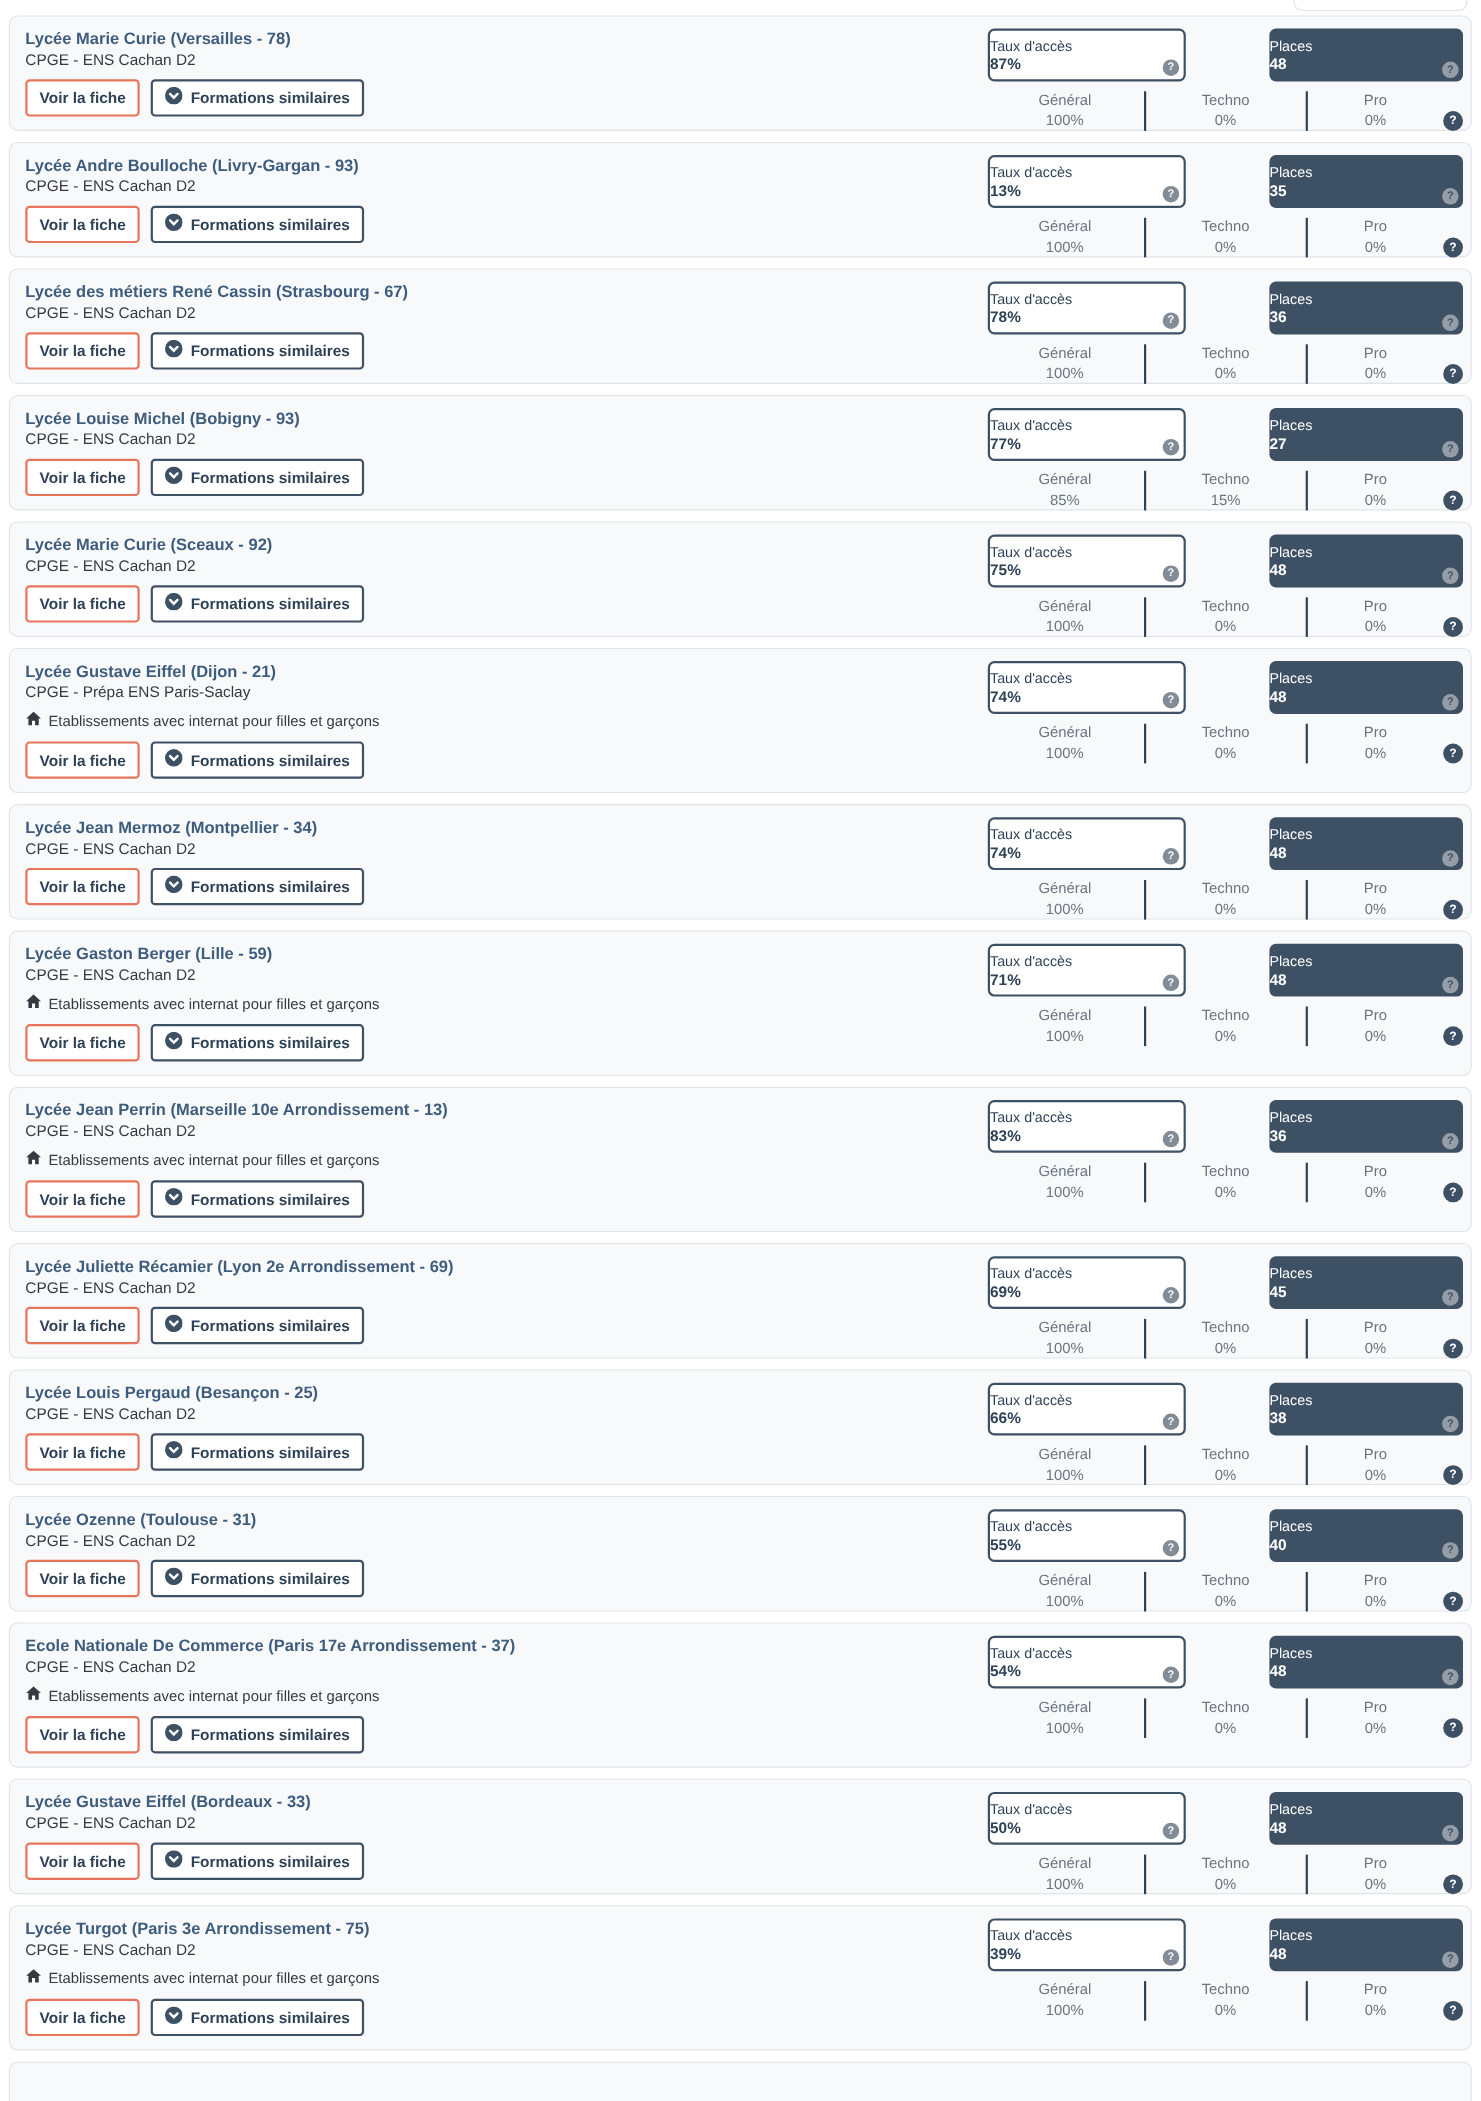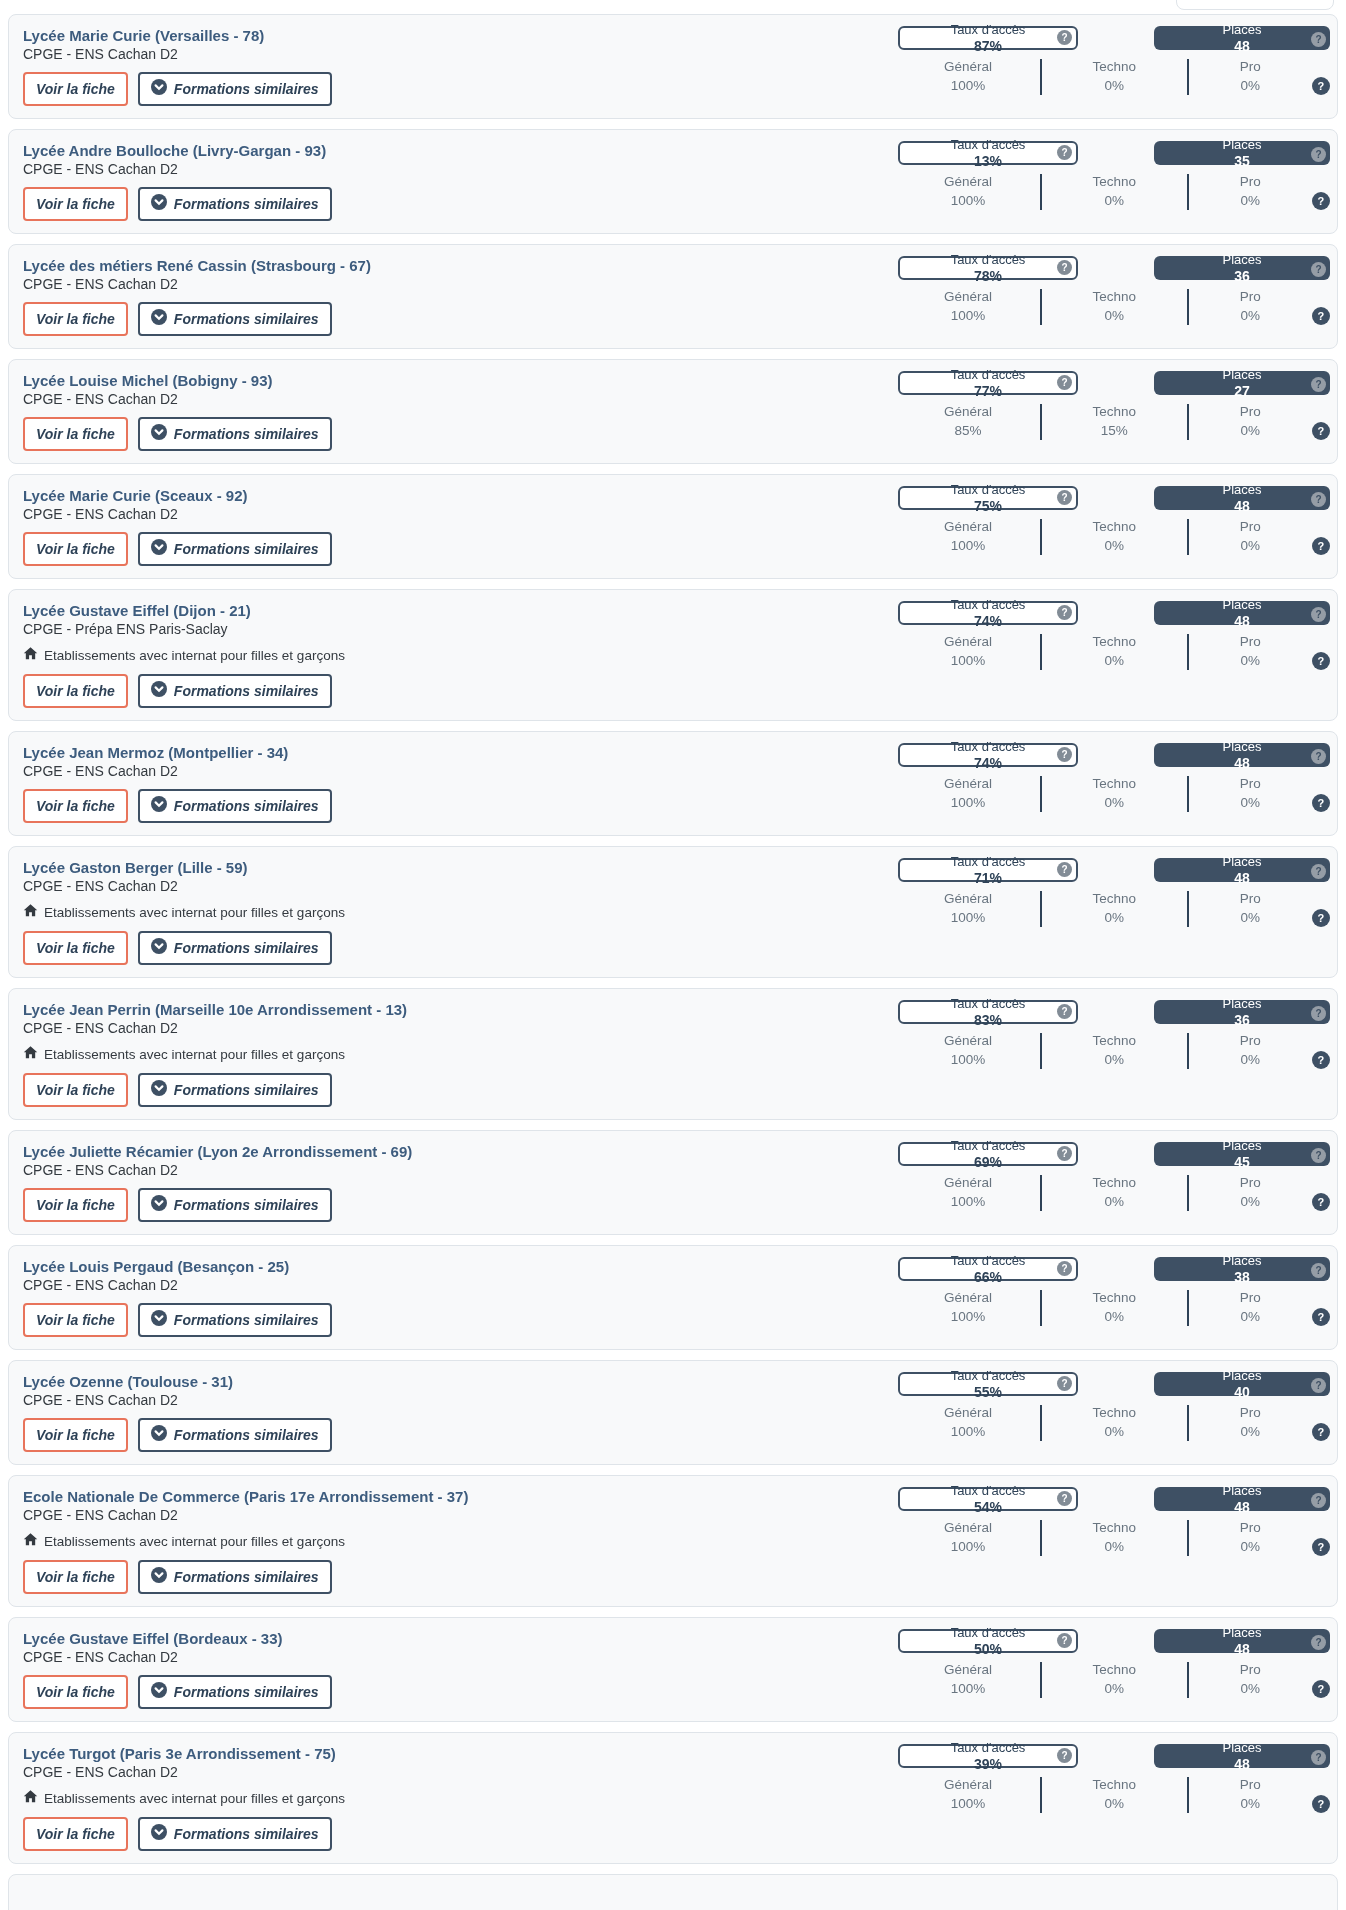--- a/index.html
+++ b/index.html
@@ -25,32 +25,32 @@
     border:1px solid var(--card-border); border-radius:8px;
     padding:11px 14px 12px; margin-bottom:10px; min-height:78px;
   }
   .title{font-size:15px; font-weight:bold; color:var(--title-blue); line-height:19px;}
   .subtitle{font-size:14px; color:var(--body-text); margin-top:1px; line-height:17px;}
   .internat{display:flex; align-items:center; gap:6px; margin-top:8px; font-size:13.5px; color:var(--body-text); line-height:16px;}
   .btn-row{display:flex; gap:10px; margin-top:9px;}
   button.btn{
     display:flex; align-items:center; gap:7px;
     background:#fff; color:var(--navy-text); font-weight:bold; font-size:14px;
-    font-family:inherit; padding:5px 11px; border-radius:4px; cursor:pointer; line-height:17px;font-style:italic;
+    font-family:inherit; padding:5px 11px; border-radius:4px; cursor:pointer; line-height:17px;
   }
   .btn-orange{border:2px solid var(--orange);}
   .btn-navy{border:2px solid var(--navy);}
   .btn svg{flex:0 0 auto;}
   
   .stats{position:absolute; top:11px; left:889px; right:7px;}
   .stats-row1{display:flex; justify-content:space-between;}
   .metric-box{
-    position:relative; width:180px; height:24px; box-sizing:border-box;
+    position:relative; width:180px; height:48px; box-sizing:border-box;
     border-radius:6px; display:flex; flex-direction:column;
-    align-items:center; justify-content:center; line-height:16px;
+    justify-content:center; line-height:16px;
   }
   .metric-taux{border:2px solid var(--navy); background:#fff; color:var(--navy-text);}
   .metric-places{width:176px; background:var(--navy); color:#fff;}
   .box-label{font-size:13px;}
   .box-value{font-size:14px; font-weight:bold;}
   .qmark{
     position:absolute; right:4px; bottom:3px; width:15px; height:15px; border-radius:50%;
     font-size:10px; font-weight:bold; display:flex; align-items:center; justify-content:center;
   }
   .qmark-taux{background:#828c96; color:#fff;}

